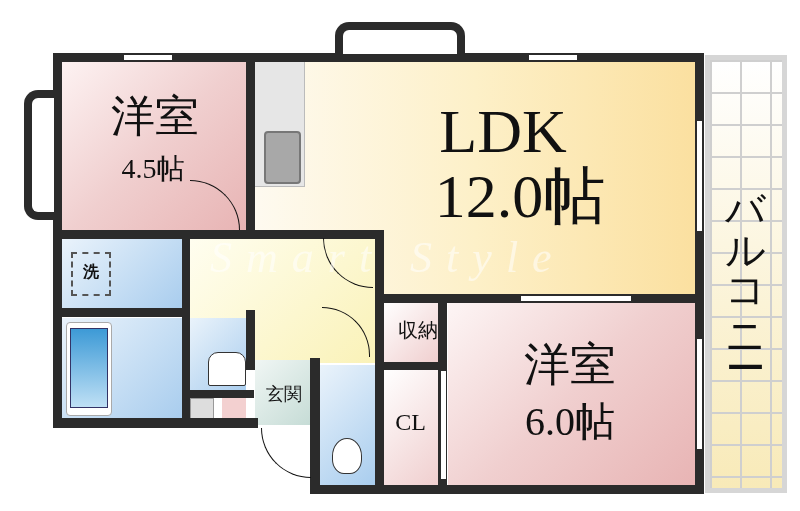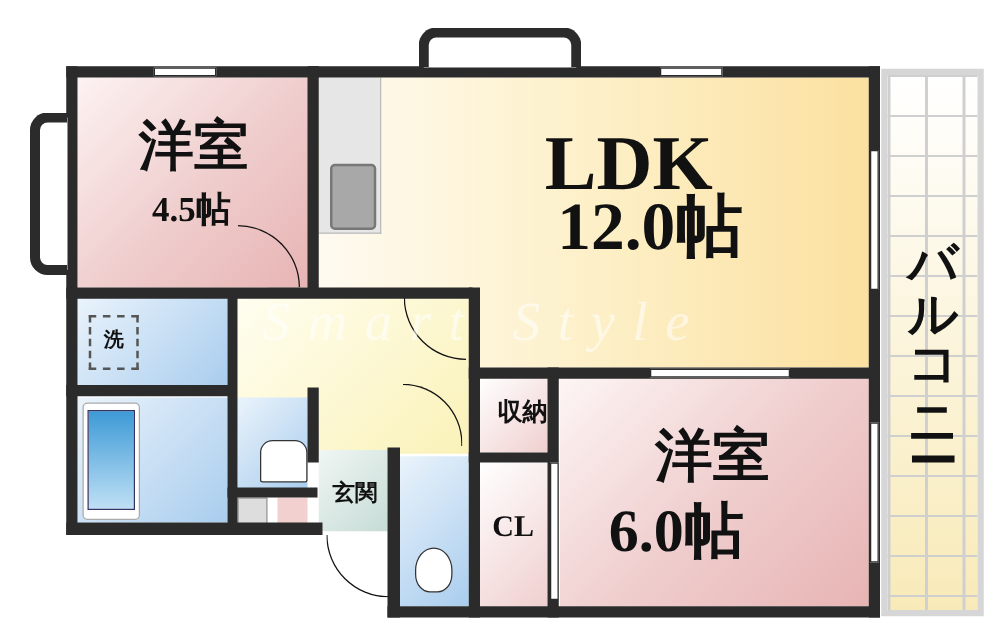--- a/index.html
+++ b/index.html
@@ -1,41 +1,41 @@
 <!DOCTYPE html>
 <html><head>
 <meta charset="utf-8">
 <style>
   html,body{margin:0;padding:0;background:#ffffff;}
   body{width:800px;height:511px;position:relative;overflow:hidden;font-family:"DejaVu Serif",serif;}
   .abs{position:absolute;box-sizing:border-box;}
   .wall{background:#2b2b2b;}
   .room{position:absolute;box-sizing:border-box;}
-  .lbl{position:absolute;color:#111;font-family:"Liberation Serif","DejaVu Serif",serif;line-height:1;text-align:center;white-space:nowrap;font-weight:bold;}
+  .lbl{position:absolute;color:#111;font-family:"Liberation Serif","DejaVu Serif",serif;line-height:1;text-align:center;white-space:nowrap;}
   .win{position:absolute;background:#fff;border:1.5px solid #2b2b2b;box-sizing:border-box;}
   .door-arc{position:absolute;border:1.5px solid #111;box-sizing:border-box;}
   .wm{position:absolute;font-family:Liberation Serif, serif;font-style:italic;color:rgba(255,255,255,0.55);font-size:44px;letter-spacing:14px;}
 </style>
 </head>
 <body>
 
 <div class="room" style="left:705px;top:55px;width:82px;height:438px;background:linear-gradient(180deg,#ffffff 0%,#fbf2d2 60%,#f7e8b0 100%);border:5px solid #d6d6d6;
      background-image:linear-gradient(#cfcfcf 2px,transparent 2px),linear-gradient(90deg,#cfcfcf 2px,transparent 2px),linear-gradient(180deg,#ffffff 0%,#f8eab8 100%);
      background-size:30px 32px,30px 32px,100% 100%;"></div>
 <div class="lbl" style="left:722px;top:165px;width:44px;font-size:40px;writing-mode:vertical-rl;font-family:'DejaVu Sans',sans-serif;">バルコニー</div>
 
 <div class="room" style="left:62px;top:62px;width:185px;height:168px;background:linear-gradient(135deg,#fdf2f2 0%,#f0cfcf 50%,#e8b4b4 100%);"></div>
 <div class="lbl" style="left:85px;top:95px;width:140px;font-size:44px;">洋室</div>
 <div class="lbl" style="left:78px;top:155px;width:150px;font-size:28px;">4.5帖</div>
 
 <div class="room" style="left:255px;top:62px;width:440px;height:232px;background:linear-gradient(90deg,#fefaf0 0%,#fdf0c8 50%,#fbe0a0 100%);"></div>
 <div class="room" style="left:255px;top:62px;width:50px;height:125px;background:#e6e6e6;border-right:1px solid #bbb;border-bottom:1px solid #bbb;"></div>
 <div class="room" style="left:264px;top:131px;width:37px;height:53px;background:#a8a8a8;border:2px solid #777;border-radius:4px;"></div>
 <div class="lbl" style="left:403px;top:100px;width:200px;font-size:62px;">LDK</div>
-<div class="lbl" style="left:400px;top:154px;width:240px;font-size:54px;">12.0帖</div>
+<div class="lbl" style="left:400px;top:165px;width:240px;font-size:62px;">12.0帖</div>
 
 <div class="room" style="left:190px;top:238px;width:185px;height:125px;background:linear-gradient(135deg,#fffef0,#faf2b8);"></div>
 
 <div class="room" style="left:62px;top:238px;width:120px;height:70px;background:linear-gradient(135deg,#eaf3fb,#a9cdee);"></div>
 <div class="room" style="left:71px;top:252px;width:40px;height:44px;border:2px dashed #555;"></div>
 <div class="lbl" style="left:71px;top:264px;width:40px;font-size:16px;font-weight:bold;font-family:'DejaVu Sans',sans-serif;">洗</div>
 
 <div class="room" style="left:62px;top:318px;width:120px;height:100px;background:linear-gradient(135deg,#eaf3fb,#a9cdee);"></div>
 <div class="room" style="left:66px;top:322px;width:46px;height:94px;background:#fff;border:1px solid #aaa;border-radius:4px;"></div>
 <div class="room" style="left:70px;top:328px;width:38px;height:80px;background:linear-gradient(180deg,#3d9ad6,#bfe0f5);border:1px solid #336;"></div>
@@ -52,21 +52,21 @@
 <div class="room" style="left:332px;top:438px;width:30px;height:36px;background:#fff;border:1.5px solid #333;border-radius:50% 50% 40% 40%;"></div>
 
 <div class="room" style="left:383px;top:302px;width:55px;height:60px;background:linear-gradient(135deg,#fff,#f0cfcf);"></div>
 <div class="lbl" style="left:383px;top:320px;width:55px;font-size:20px;text-align:right;">収納</div>
 
 <div class="room" style="left:383px;top:370px;width:55px;height:115px;background:linear-gradient(135deg,#fff,#f0cfcf);"></div>
 <div class="lbl" style="left:383px;top:410px;width:55px;font-size:24px;">CL</div>
 
 <div class="room" style="left:448px;top:302px;width:247px;height:183px;background:linear-gradient(135deg,#fdf5f5 0%,#f0cfcf 50%,#e8b4b4 100%);"></div>
 <div class="lbl" style="left:500px;top:342px;width:140px;font-size:46px;">洋室</div>
-<div class="lbl" style="left:466px;top:402px;width:150px;font-size:48px;">6.0帖</div>
+<div class="lbl" style="left:495px;top:402px;width:150px;font-size:40px;">6.0帖</div>
 
 <div class="abs wall" style="left:53px;top:53px;width:202px;height:9px;"></div>
 <div class="abs wall" style="left:247px;top:53px;width:457px;height:9px;"></div>
 <div class="abs wall" style="left:53px;top:53px;width:9px;height:375px;"></div>
 <div class="abs wall" style="left:695px;top:53px;width:9px;height:441px;"></div>
 <div class="abs wall" style="left:53px;top:418px;width:205px;height:10px;"></div>
 <div class="abs wall" style="left:310px;top:485px;width:394px;height:9px;"></div>
 <div class="abs wall" style="left:246px;top:53px;width:9px;height:185px;"></div>
 <div class="abs wall" style="left:53px;top:230px;width:325px;height:9px;"></div>
 <div class="abs wall" style="left:375px;top:294px;width:329px;height:9px;"></div>

